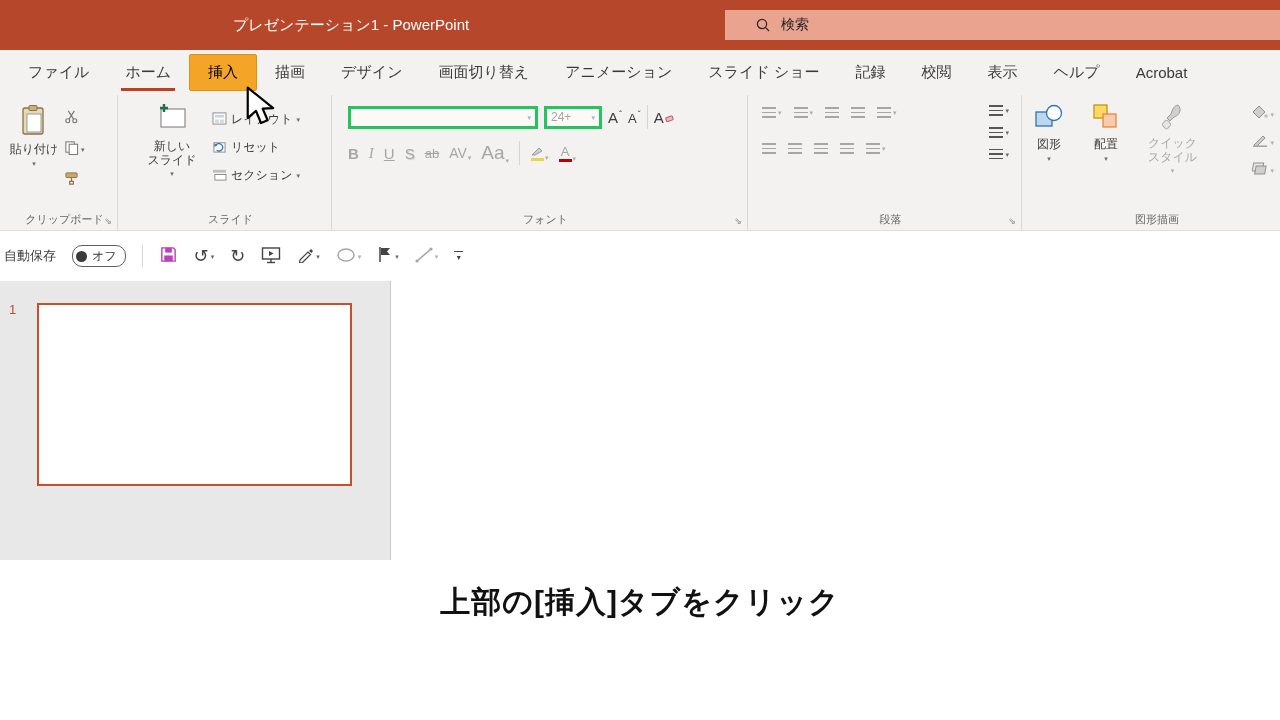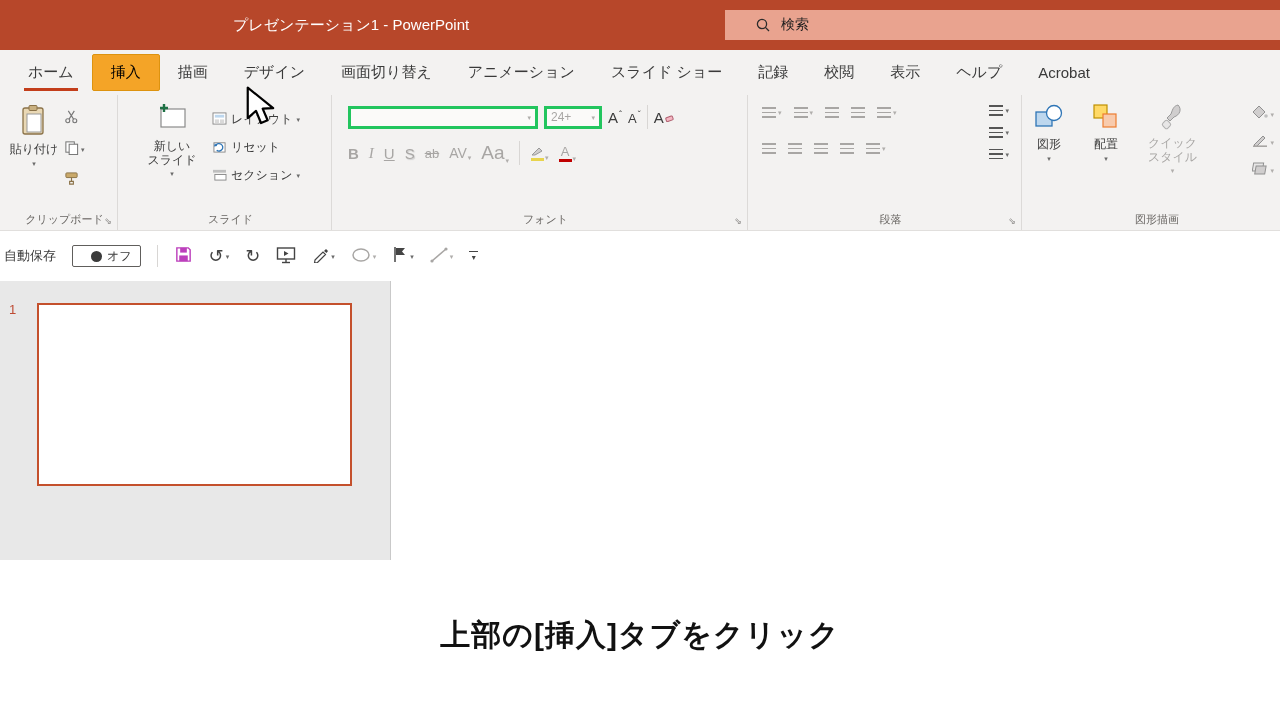--- a/index.html
+++ b/index.html
@@ -56,39 +56,39 @@
   #pararow1{position:absolute;left:14px;top:12px;display:flex;align-items:center;gap:12px}
   #pararow2{position:absolute;left:14px;top:48px;display:flex;align-items:center;gap:12px}
   #paracol{position:absolute;right:12px;top:10px;display:flex;flex-direction:column;gap:11px;align-items:flex-start}
 
   #drawbtns{position:absolute;left:12px;top:8px;display:flex;gap:28px}
   #drawcol{position:absolute;right:6px;top:10px;display:flex;flex-direction:column;gap:10px}
   .twoline{line-height:1.2;text-align:center}
 
   
   #qat{position:absolute;left:0;top:231px;width:1280px;height:50px;background:#fff;display:flex;align-items:center;gap:16px;padding-left:4px;box-sizing:border-box;font-size:13px;color:#3b3b3b}
-  .pill{display:inline-flex;align-items:center;gap:5px;border:1px solid #605E5C;border-radius:2px;height:20px;padding:0 8px 0 18px;font-size:12px;cursor:pointer}
+  .pill{display:inline-flex;align-items:center;gap:5px;border:1px solid #605E5C;border-radius:10px;height:20px;padding:0 8px 0 3px;font-size:12px;cursor:pointer}
   .knob{width:11px;height:11px;border-radius:50%;background:#3b3b3b}
   .qbtn{display:inline-flex;align-items:center;gap:2px;cursor:pointer}
   .qglyph{font-size:18px;color:#444;line-height:1}
   .qsep{width:1px;height:22px;background:#D8D6D4}
   .overflow{display:flex;flex-direction:column;align-items:center;color:#444;cursor:pointer}
   .overflow i{display:block;width:9px;border-top:1.5px solid #444;margin-bottom:1px}
   .overflow b{font-size:8px;font-weight:normal}
 
   
   #workspace{position:absolute;left:0;top:281px;width:1280px;height:279px}
   #slidepanel{position:absolute;left:0;top:0;width:391px;height:279px;background:#E8E8E8;border-right:1px solid #C9C9C9;box-sizing:border-box}
   #slidenum{position:absolute;left:9px;top:21px;font-size:13px;color:#BE4B33}
   #thumb{position:absolute;left:37px;top:22px;width:315px;height:183px;background:#fff;border:2px solid #C4502C;box-sizing:border-box;cursor:pointer}
   #canvas{position:absolute;left:392px;top:0;width:888px;height:279px;background:#fff}
 
   
   #captionarea{position:absolute;left:0;top:560px;width:1280px;height:160px;background:#fff;display:flex;justify-content:center}
-  #caption{margin-top:55px;font-size:30px;font-weight:700;color:#111;letter-spacing:1px}
+  #caption{margin-top:22px;font-size:30px;font-weight:700;color:#111;letter-spacing:1px}
 
   
   #cursor{position:absolute;left:246px;top:86px;z-index:99;pointer-events:none}
 </style>
 </head>
 <body>
 
 <div id="app">
 
   <div id="titlebar">
@@ -98,20 +98,21 @@
         <svg width="16" height="16" viewBox="0 0 16 16">
             <circle cx="7" cy="7" r="4.6" fill="none" stroke="#2b2b2b" stroke-width="1.3"></circle>
             <line x1="10.4" y1="10.4" x2="14" y2="14" stroke="#2b2b2b" stroke-width="1.3"></line>
           </svg>
       </span>
       <span>検索</span>
     </div>
   </div>
 
   <div id="tabrow">
+    <div class="tab">ファイル</div>
     <div class="tab active">ホーム</div>
     <div class="tab highlighted">挿入</div>
     <div class="tab">描画</div>
     <div class="tab">デザイン</div>
     <div class="tab">画面切り替え</div>
     <div class="tab">アニメーション</div>
     <div class="tab">スライド ショー</div>
     <div class="tab">記録</div>
     <div class="tab">校閲</div>
     <div class="tab">表示</div>

